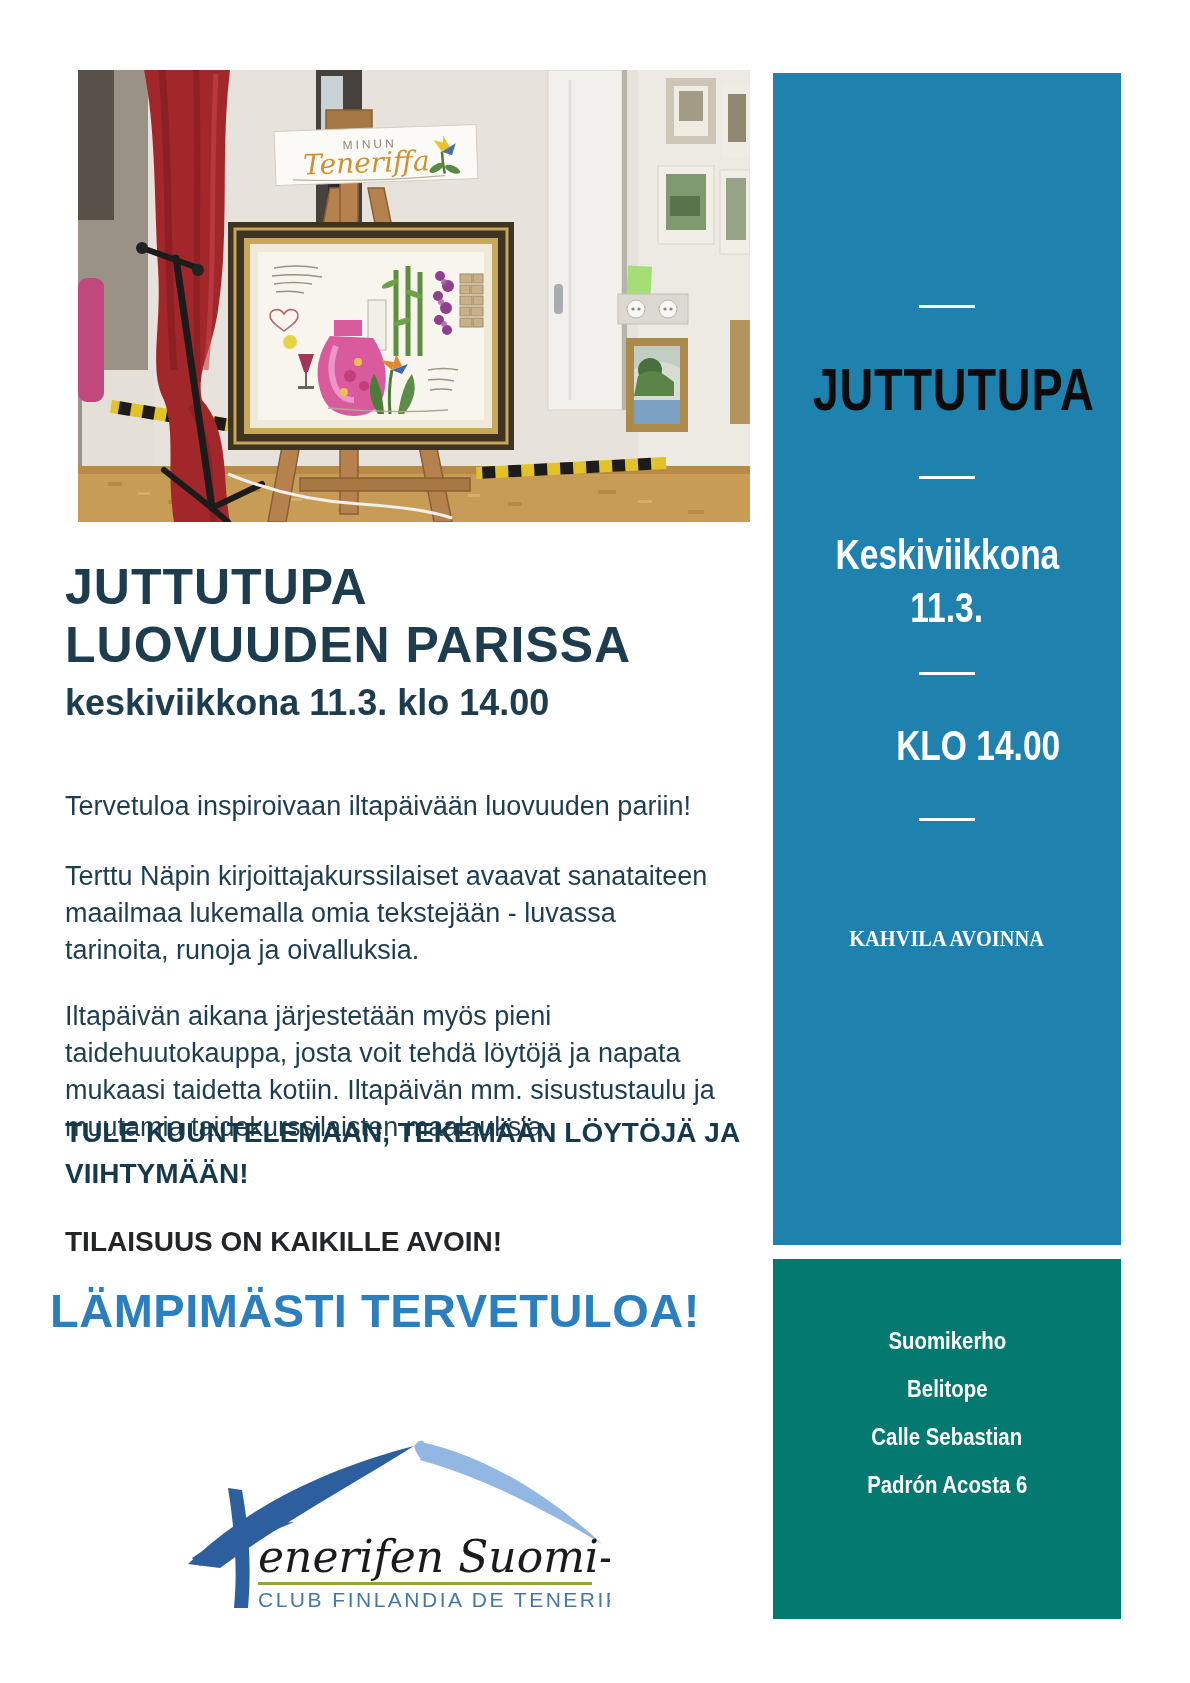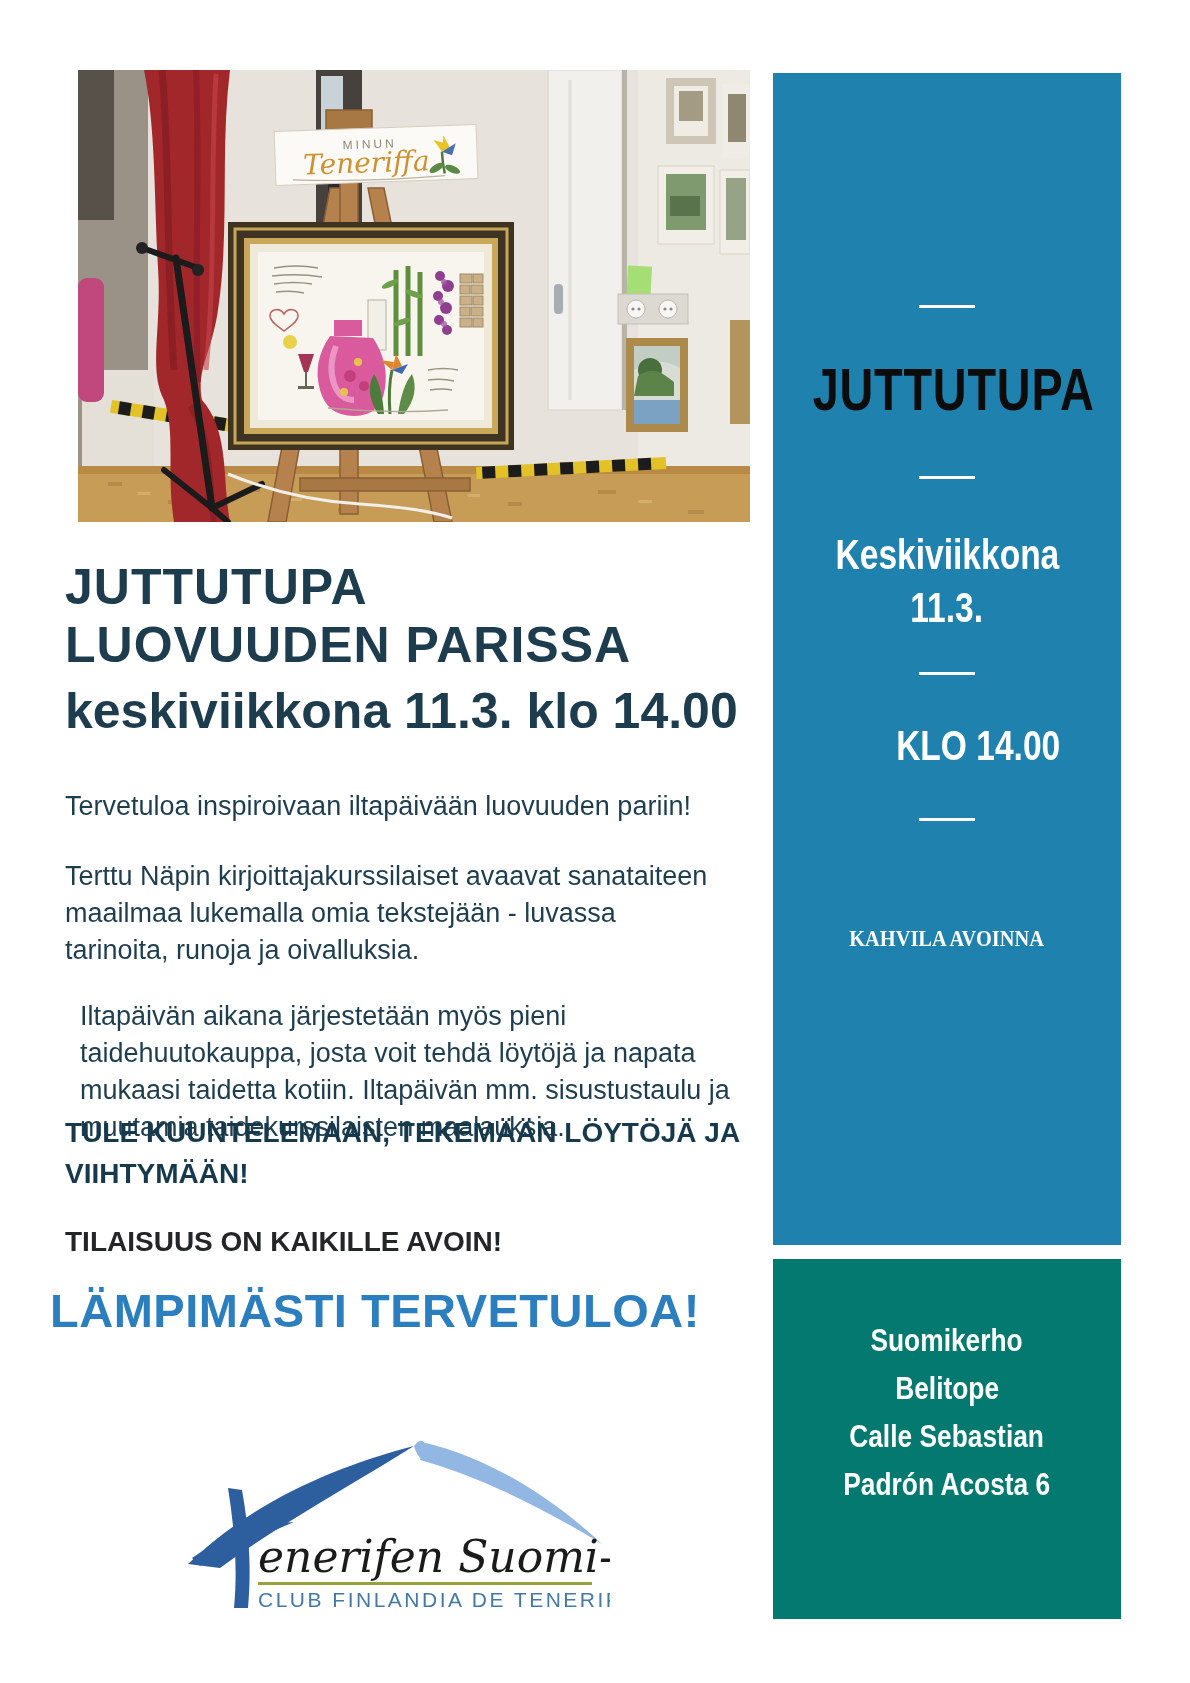--- a/index.html
+++ b/index.html
@@ -6,26 +6,26 @@
   .page{position:relative;width:1190px;height:1683px;background:#ffffff;
         font-family:"Liberation Sans",sans-serif;overflow:hidden;}
   .abs{position:absolute;}
 
   
   .photo{left:78px;top:70px;width:672px;height:452px;display:block;}
   .h1{left:65px;width:680px;font-weight:bold;font-size:50px;line-height:58px;
       color:#1d3c4e;letter-spacing:1px;white-space:nowrap;}
   .h1-l1{top:558px;}
   .h1-l2{top:616px;}
-  .h2{left:65px;top:682px;width:680px;font-weight:bold;font-size:50px;
+  .h2{left:65px;top:682px;width:680px;font-weight:bold;font-size:36px;
       color:#1d3c4e;white-space:nowrap;}
   .body-par{left:65px;width:665px;font-size:27px;line-height:37px;color:#1e3e50;}
   .p1{top:788px;}
   .p2{top:858px;}
-  .p3{top:998px;margin-left:15px;}
+  .p3{top:998px;}
   .cta{left:65px;top:1112px;width:680px;font-size:28px;line-height:41px;
        font-weight:bold;color:#16394b;}
   .open-line{left:65px;top:1226px;width:680px;font-size:28px;font-weight:bold;
        color:#232527;}
   .welcome{left:50px;top:1283px;width:700px;font-size:47px;font-weight:bold;
        color:#2b7fbe;letter-spacing:0.5px;white-space:nowrap;}
   .logo{left:170px;top:1396px;width:440px;height:214px;display:block;}
 
   
   .panel{left:773px;width:348px;}
@@ -37,21 +37,21 @@
   .cond{display:inline-block;transform:scaleX(.78);transform-origin:50% 50%;
         white-space:nowrap;}
   .cond85{display:inline-block;transform:scaleX(.85);transform-origin:50% 50%;
         white-space:nowrap;}
   .panel-title{top:287px;font-size:60px;line-height:60px;font-weight:bold;
         color:#0c0c0c;letter-spacing:1px;}
   .panel-date{top:455px;font-size:43px;line-height:53px;font-weight:bold;color:#fff;}
   .panel-time{top:647px;font-size:43px;line-height:50px;font-weight:bold;color:#fff;margin-left:31px;}
   .panel-cafe{top:845px;font-size:24px;line-height:40px;font-weight:bold;color:#fff;font-family:Liberation Serif, serif;}
   .address{position:absolute;left:0;top:58px;width:100%;text-align:center;
-        font-size:31px;line-height:48px;font-weight:bold;color:#fff;}
+        font-size:24px;line-height:48px;font-weight:bold;color:#fff;}
 </style>
 </head>
 <body>
 
 <div class="page">
 
   <svg class="abs photo" viewBox="0 0 672 452" xmlns="http://www.w3.org/2000/svg">
 
     <rect width="672" height="452" fill="#e7e3dc"></rect>
     <rect x="560" width="112" height="452" fill="#edeae3"></rect>

